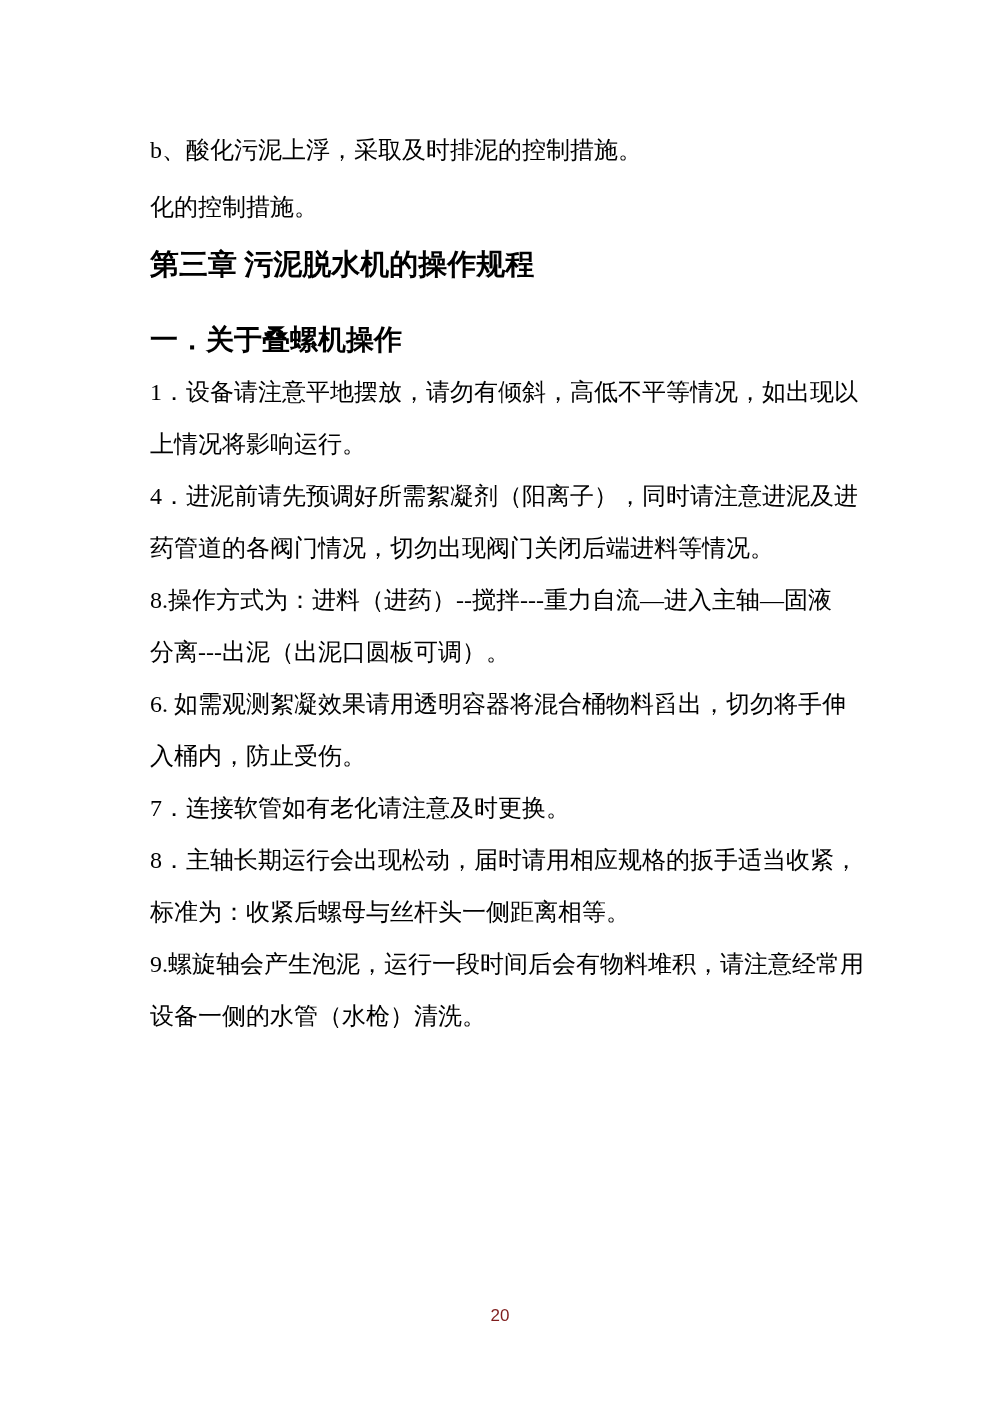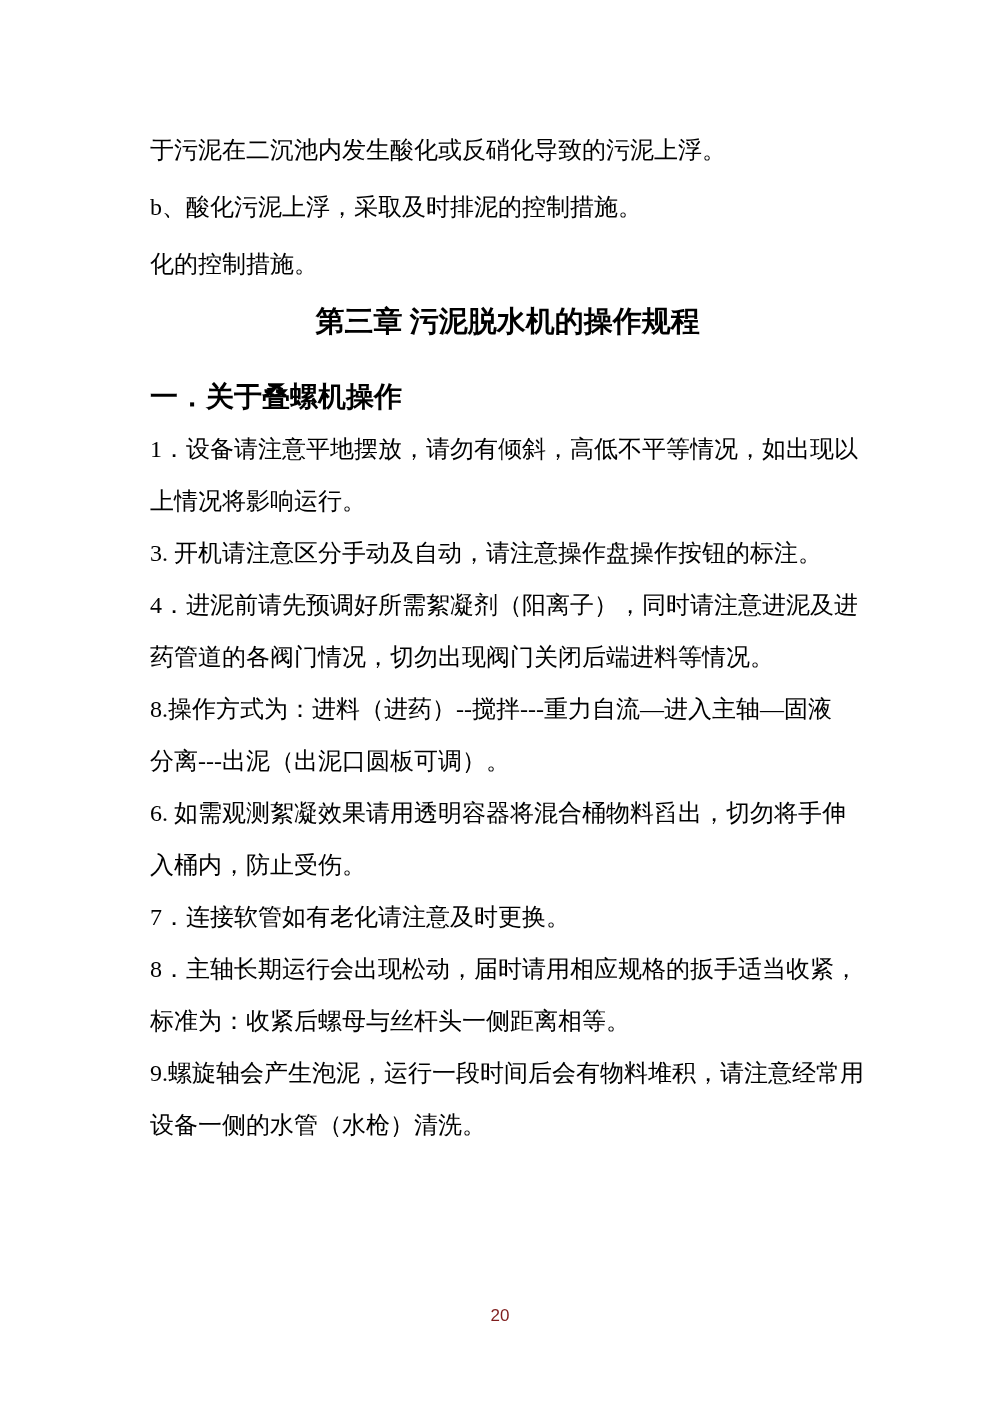--- a/index.html
+++ b/index.html
@@ -28,21 +28,20 @@
     white-space: nowrap;
     text-align: left;
   }
   .intro .ln {
     line-height: 57px;
   }
   .chapter-title {
     font-size: 29px;
     font-weight: bold;
     line-height: 56px;
-    text-align: center;
     white-space: nowrap;
   }
   .section-title {
     font-size: 28px;
     font-weight: bold;
     line-height: 52px;
     margin-top: 22px;
     white-space: nowrap;
   }
   .body-lines {
@@ -59,33 +58,31 @@
     color: #7f1d1d;
   }
 </style>
 </head>
 <body>
 
 <div class="page">
   <div class="content">
 
     <div class="intro">
-      <div class="ln">于污泥在二沉池内发生酸化或反硝化导致的污泥上浮。</div>
       <div class="ln">b、酸化污泥上浮，采取及时排泥的控制措施。</div>
       <div class="ln">化的控制措施。</div>
     </div>
 
     <div class="chapter-title">第三章  污泥脱水机的操作规程</div>
 
     <div class="section-title">一．关于叠螺机操作</div>
 
     <div class="body-lines">
       <div class="ln">1．设备请注意平地摆放，请勿有倾斜，高低不平等情况，如出现以</div>
       <div class="ln">上情况将影响运行。</div>
-      <div class="ln">3. 开机请注意区分手动及自动，请注意操作盘操作按钮的标注。</div>
       <div class="ln">4．进泥前请先预调好所需絮凝剂（阳离子），同时请注意进泥及进</div>
       <div class="ln">药管道的各阀门情况，切勿出现阀门关闭后端进料等情况。</div>
       <div class="ln">8.操作方式为：进料（进药）--搅拌---重力自流—进入主轴—固液</div>
       <div class="ln">分离---出泥（出泥口圆板可调）。</div>
       <div class="ln">6. 如需观测絮凝效果请用透明容器将混合桶物料舀出，切勿将手伸</div>
       <div class="ln">入桶内，防止受伤。</div>
       <div class="ln">7．连接软管如有老化请注意及时更换。</div>
       <div class="ln">8．主轴长期运行会出现松动，届时请用相应规格的扳手适当收紧，</div>
       <div class="ln">标准为：收紧后螺母与丝杆头一侧距离相等。</div>
       <div class="ln">9.螺旋轴会产生泡泥，运行一段时间后会有物料堆积，请注意经常用</div>

